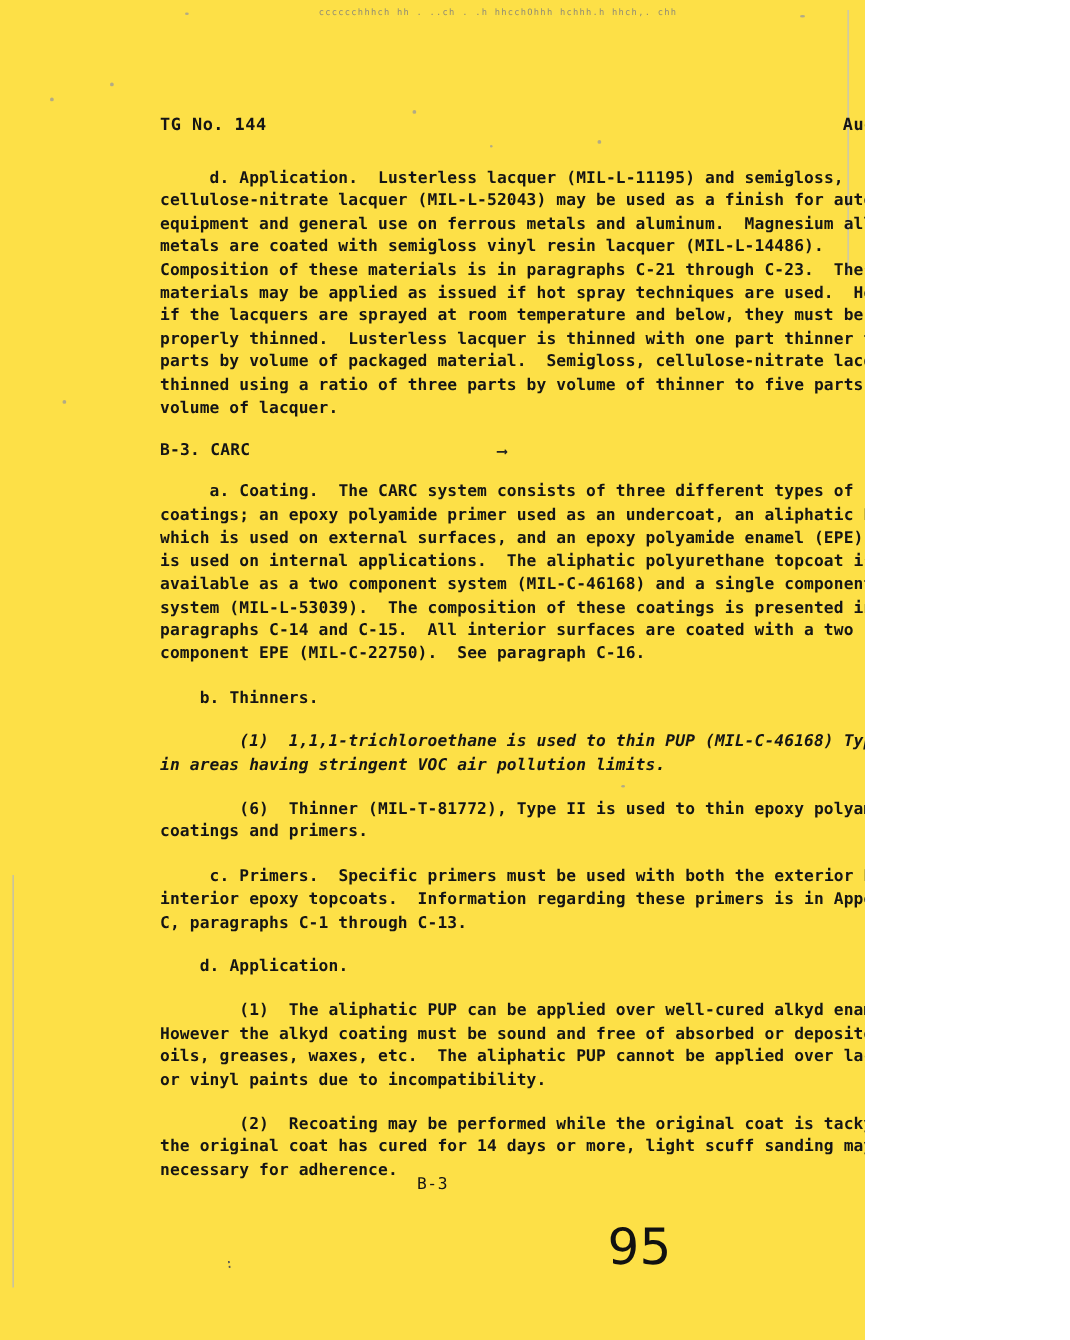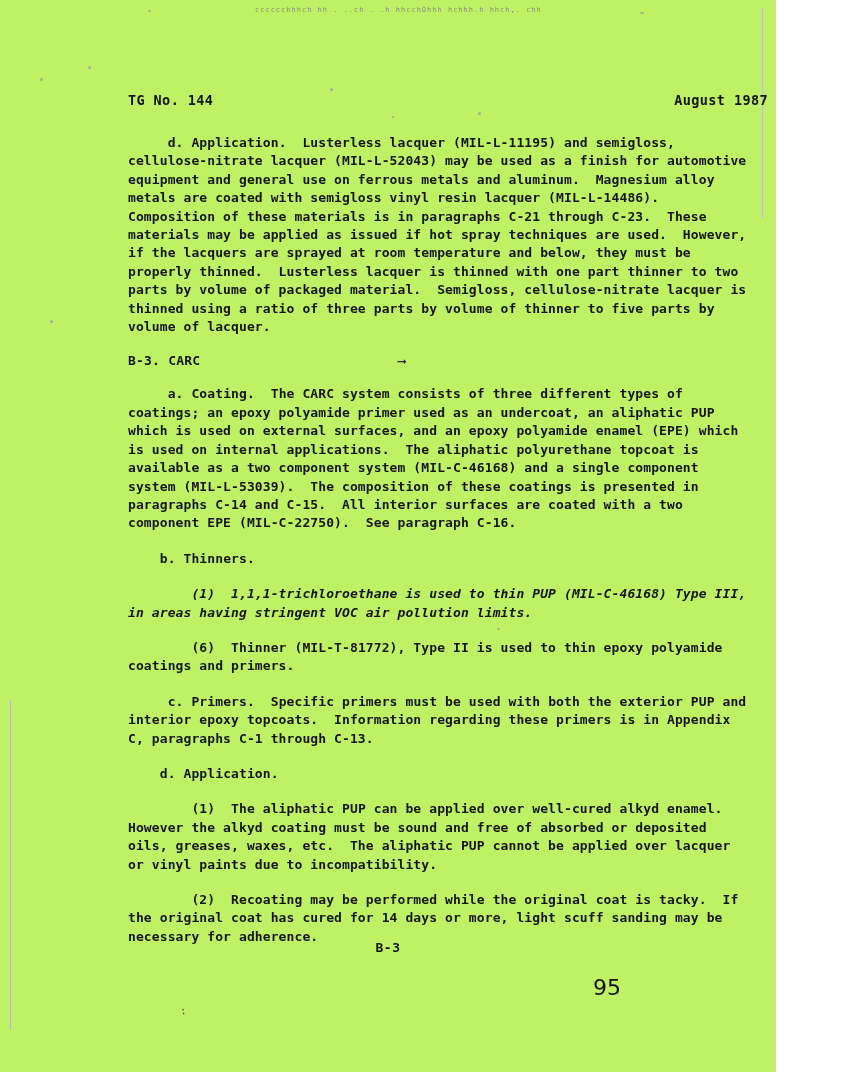--- a/index.html
+++ b/index.html
@@ -2,23 +2,23 @@
 <html><head>
 <meta charset="utf-8">
 <style>
   html, body {
     margin: 0;
     padding: 0;
     background: #ffffff;
   }
   .page {
     position: relative;
-    width: 776px;
+    width: 692px;
     height: 1072px;
-    background: #bef264;
+    background: #fde047;
     overflow: hidden;
     font-family: "DejaVu Sans Mono", monospace;
     color: #151515;
   }
   
   .speck {
     position: absolute;
     background: #9a9a9a;
     border-radius: 50%;
     opacity: 0.75;
@@ -95,28 +95,28 @@
   .ital {
     font-style: italic;
   }
   .footer-center {
     position: absolute;
     left: 0;
     right: 0;
     top: 940px;
     text-align: center;
     font-size: 13px;
-    font-weight: bold;
+    font-weight: normal;
     letter-spacing: 0.5px;
   }
   .page-number {
     position: absolute;
     right: 155px;
     top: 975px;
-    font-size: 22px;
+    font-size: 40px;
     font-family: "DejaVu Sans", sans-serif;
     color: #111;
   }
   .stray-marks {
     position: absolute;
     left: 180px;
     top: 1005px;
     font-size: 11px;
     color: #555;
     transform: rotate(-8deg);

